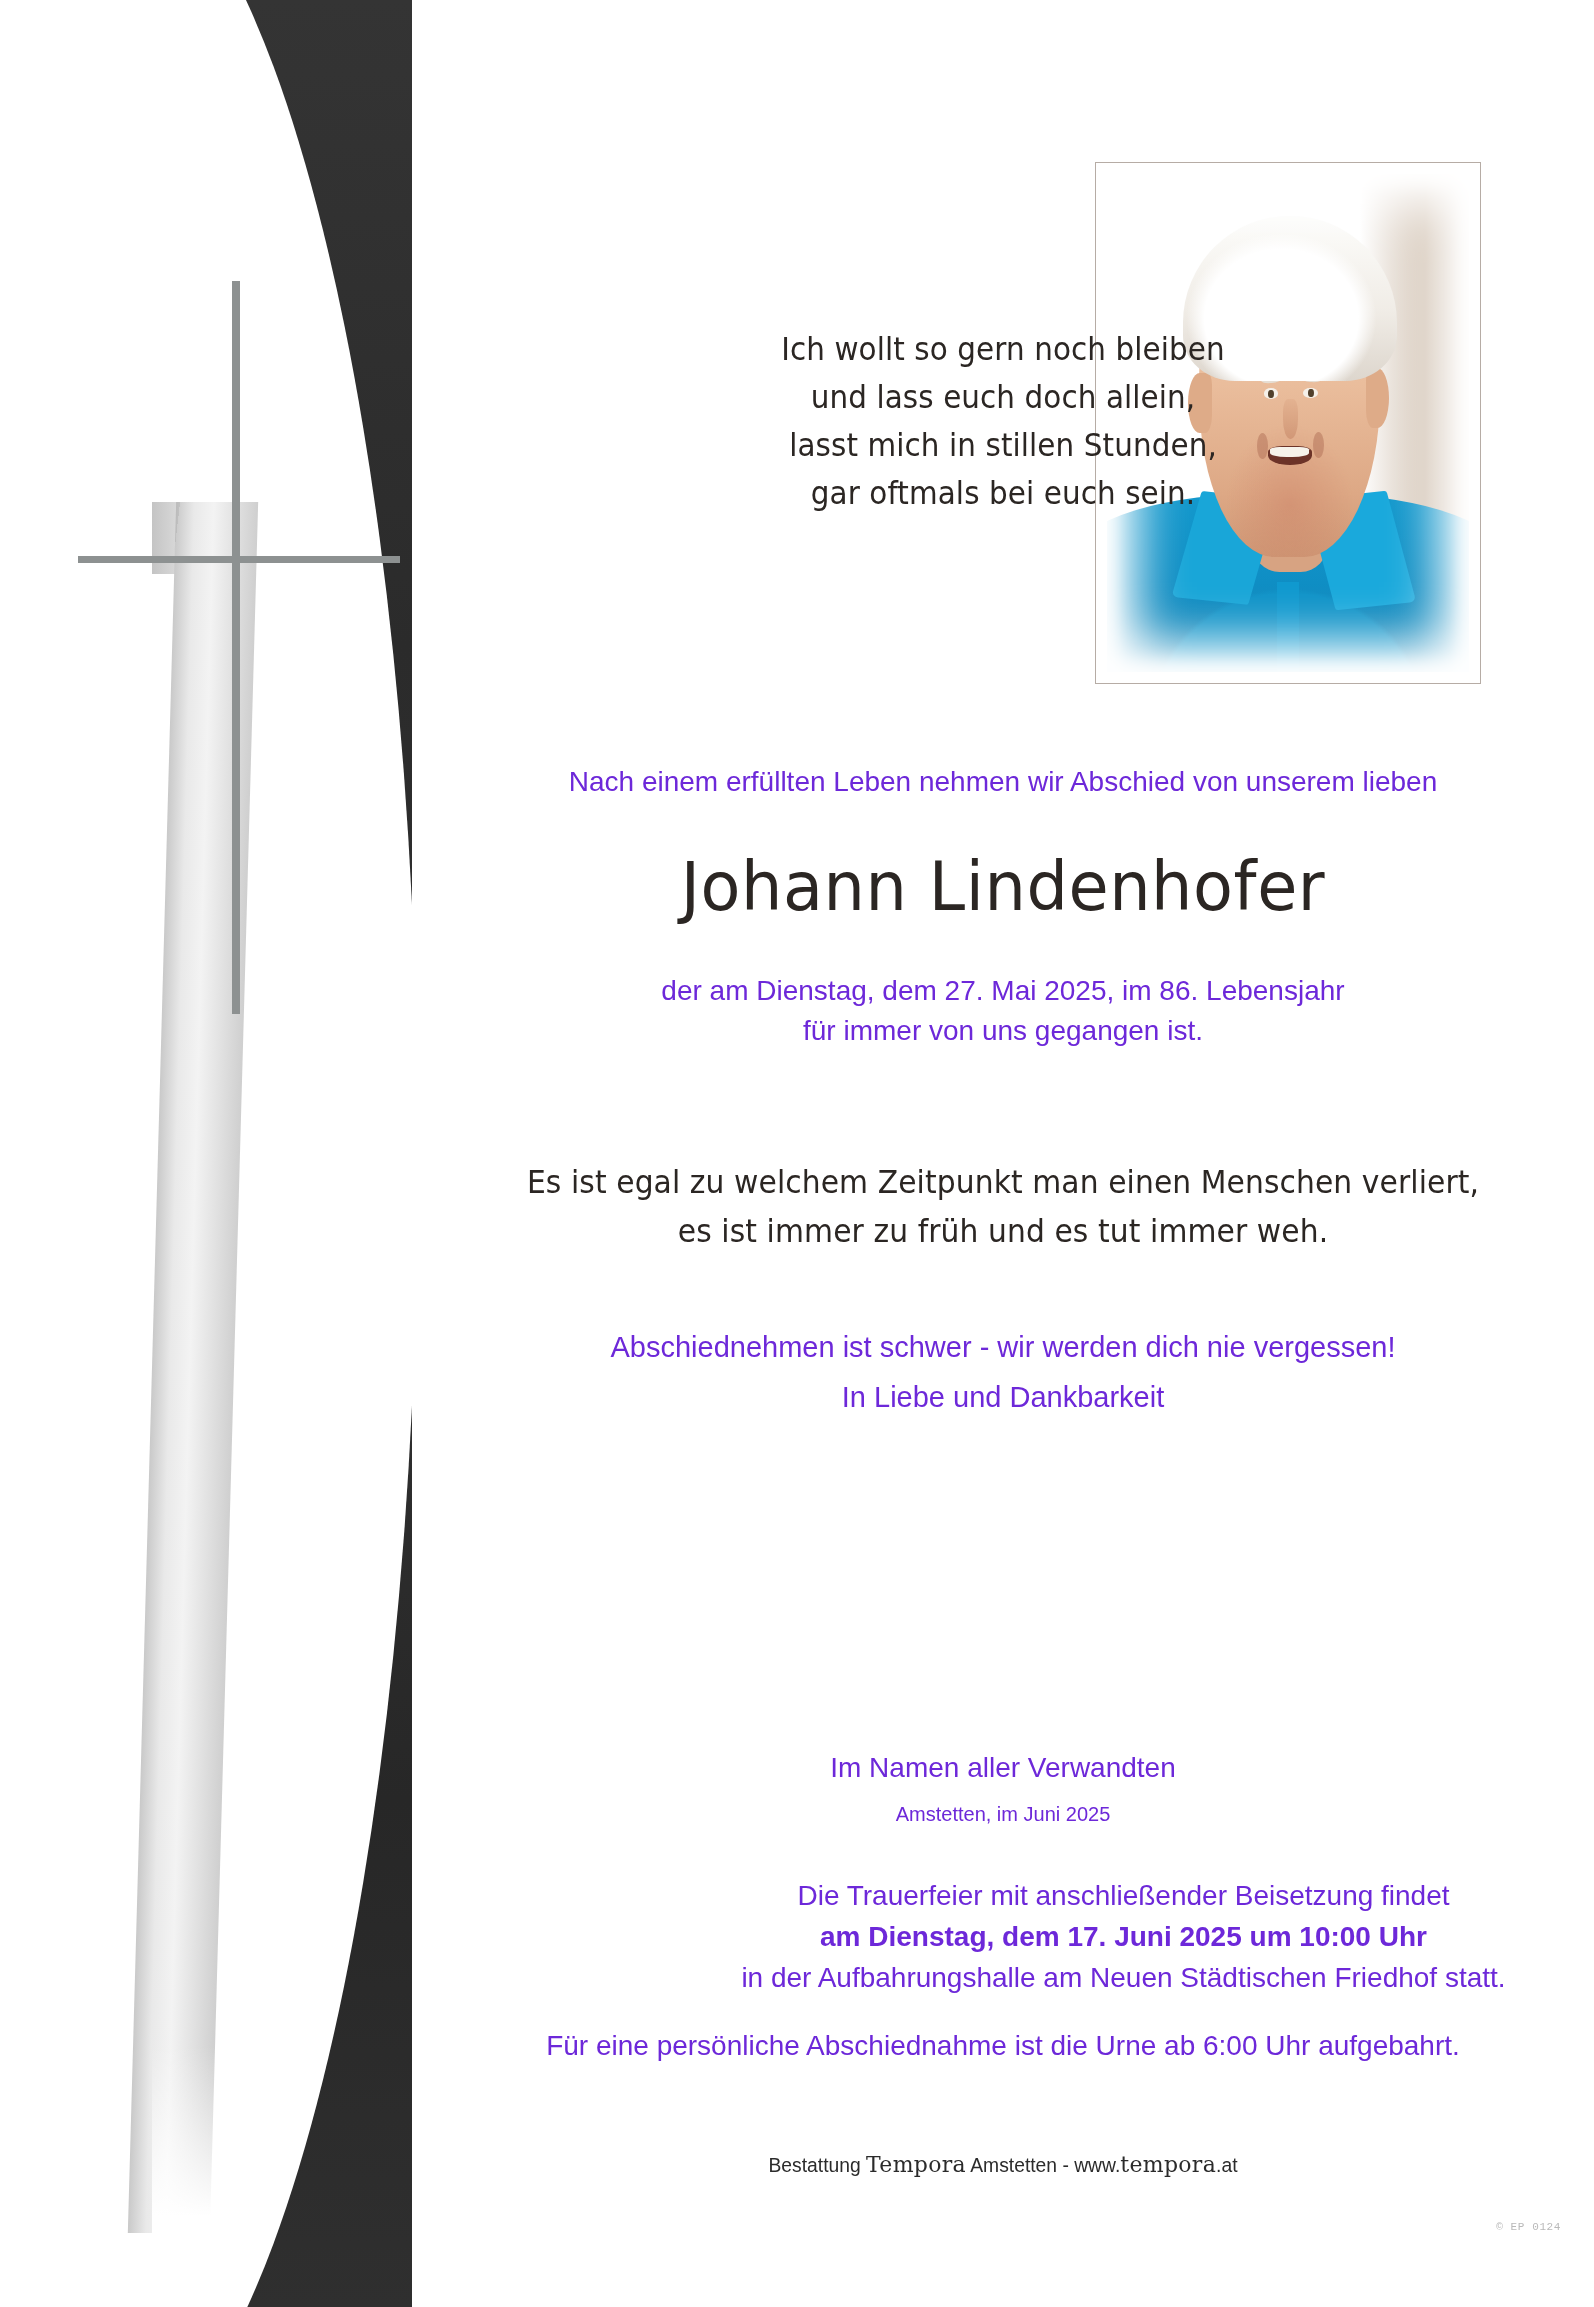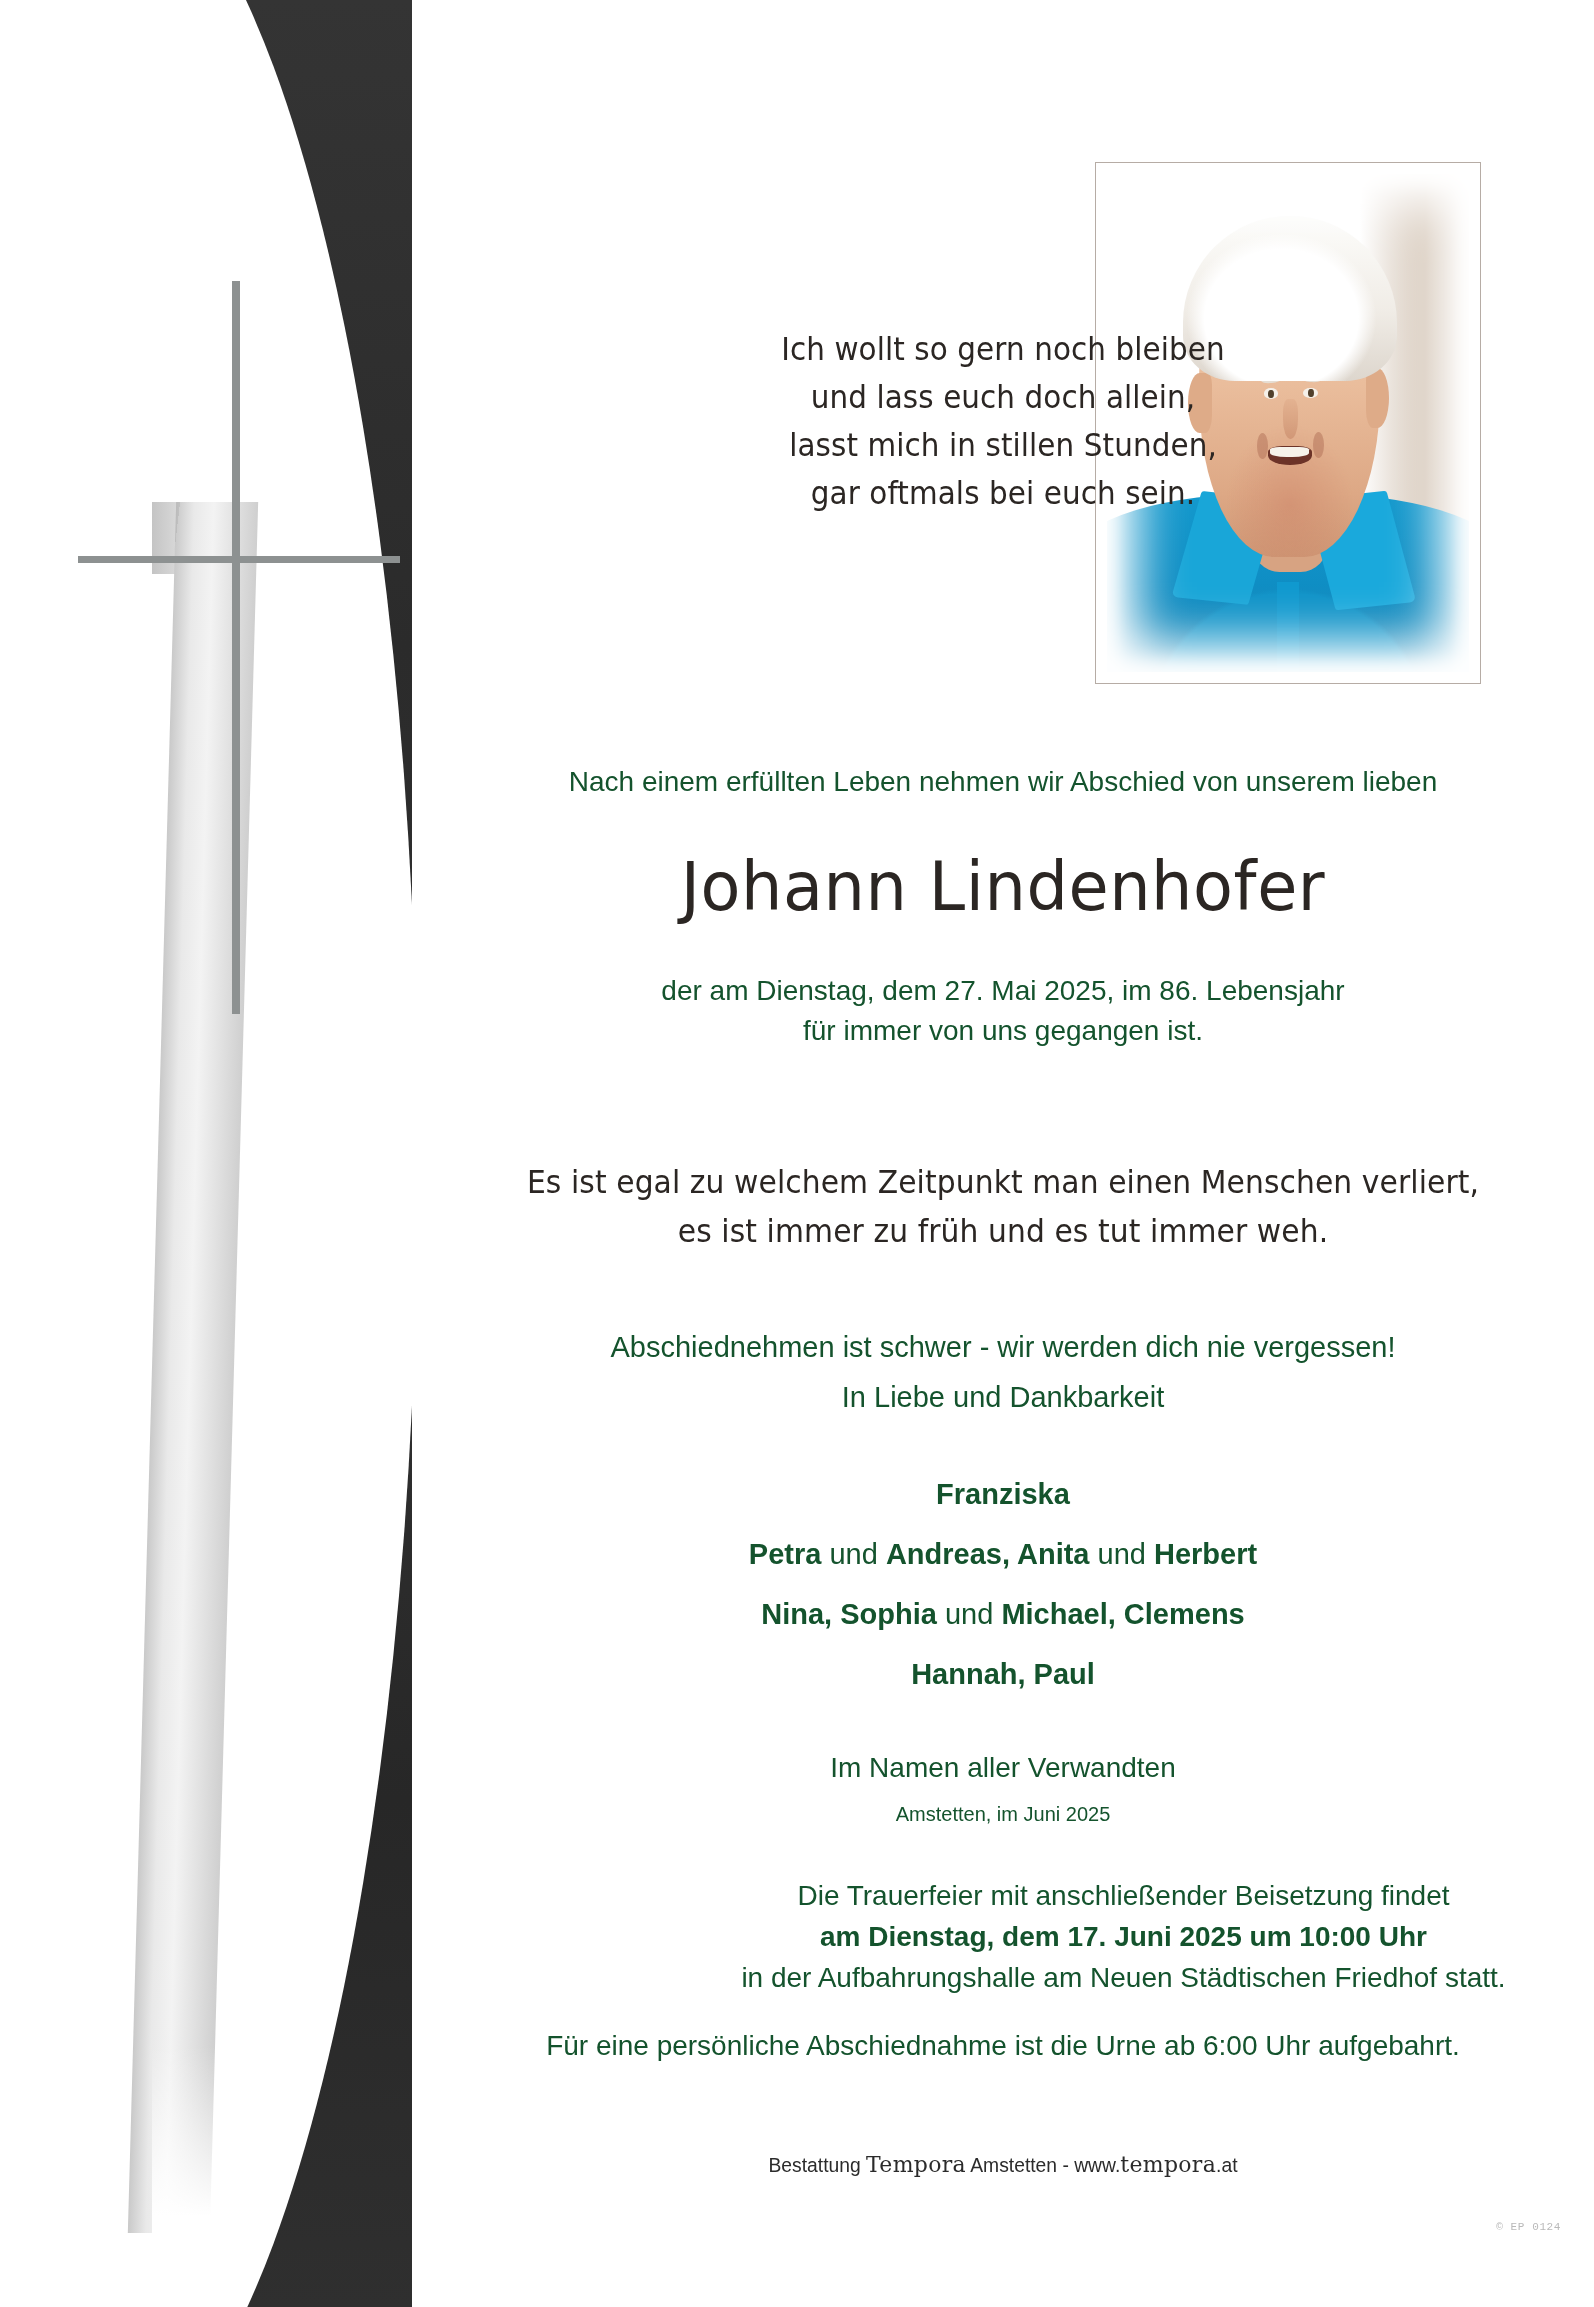--- a/index.html
+++ b/index.html
@@ -186,21 +186,21 @@
     text-align:center;
   }
   .hand{
     font-family:"DejaVu Sans", sans-serif;
     font-weight:400;
     letter-spacing:0.1px;
     color:#2b2623;
   }
   .cond{
     font-family:"Liberation Sans Narrow","Liberation Sans", sans-serif;
-    color:#14532d;
+    color:#6d28d9;
   }
 
   .poem-top{
     position:absolute;left:0;top:325px;width:1182px;
     font-size:32px;line-height:48px;
     transform:scaleX(.92);
   }
   .poem-top div{white-space:nowrap;}
 
   .intro-line{
@@ -342,26 +342,20 @@
     <div class="poem-mid hand">
       <div>Es ist egal zu welchem Zeitpunkt man einen Menschen verliert,</div>
       <div>es ist immer zu früh und es tut immer weh.</div>
     </div>
 
     <div class="farewell cond">
       <div>Abschiednehmen ist schwer - wir werden dich nie vergessen!</div>
       <div>In Liebe und Dankbarkeit</div>
     </div>
 
-    <div class="family cond" id="family-list">
-        <div><b>Franziska</b></div>
-        <div><b>Petra</b><span class="lw"> und </span><b>Andreas, Anita</b><span class="lw"> und </span><b>Herbert</b></div>
-        <div><b>Nina, Sophia</b><span class="lw"> und </span><b>Michael, Clemens</b></div>
-        <div><b>Hannah, Paul</b></div>
-      </div>
 
     <div class="relatives cond">Im Namen aller Verwandten</div>
 
     <div class="place-date cond">Amstetten, im Juni 2025</div>
 
     <div class="ceremony cond">
       <div>Die Trauerfeier mit anschließender Beisetzung findet</div>
       <div class="strong">am Dienstag, dem 17. Juni 2025 um 10:00 Uhr</div>
       <div>in der Aufbahrungshalle am Neuen Städtischen Friedhof statt.</div>
     </div>

